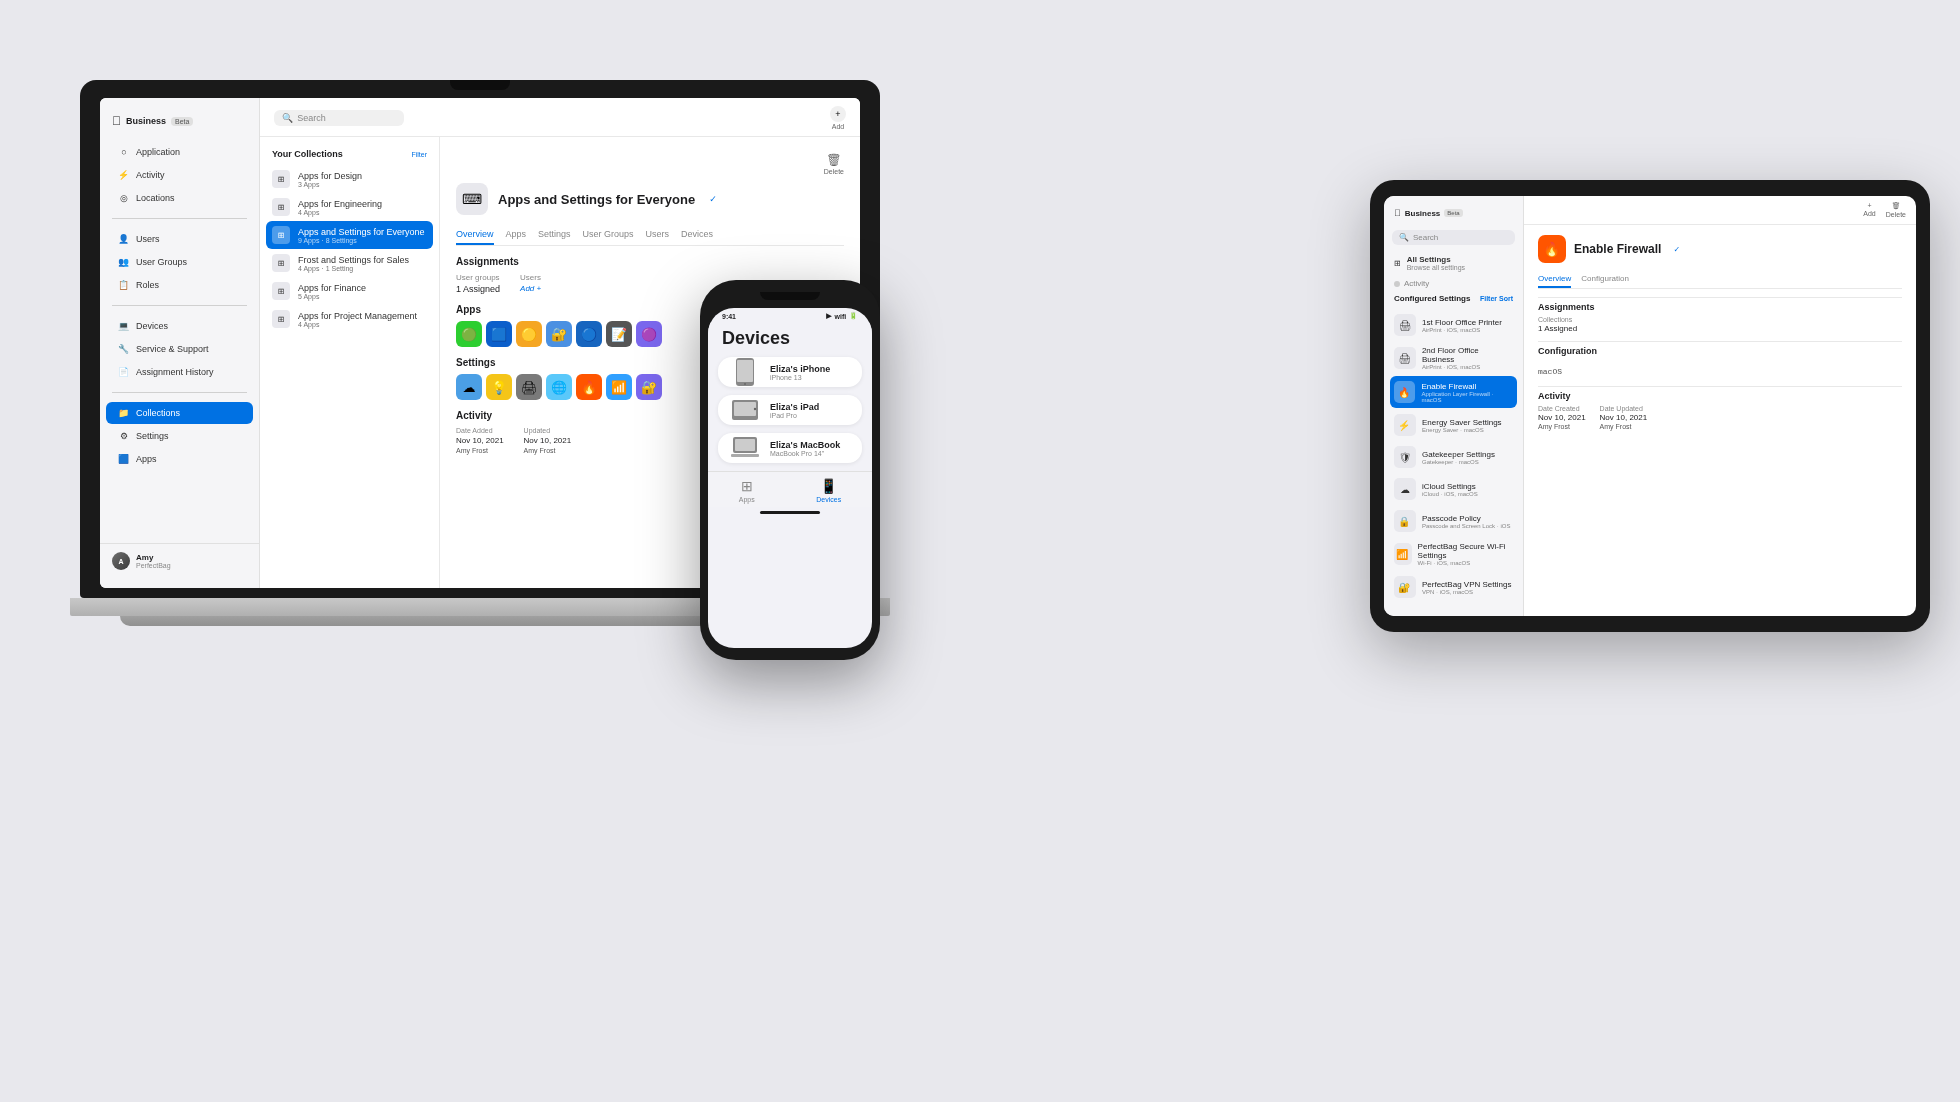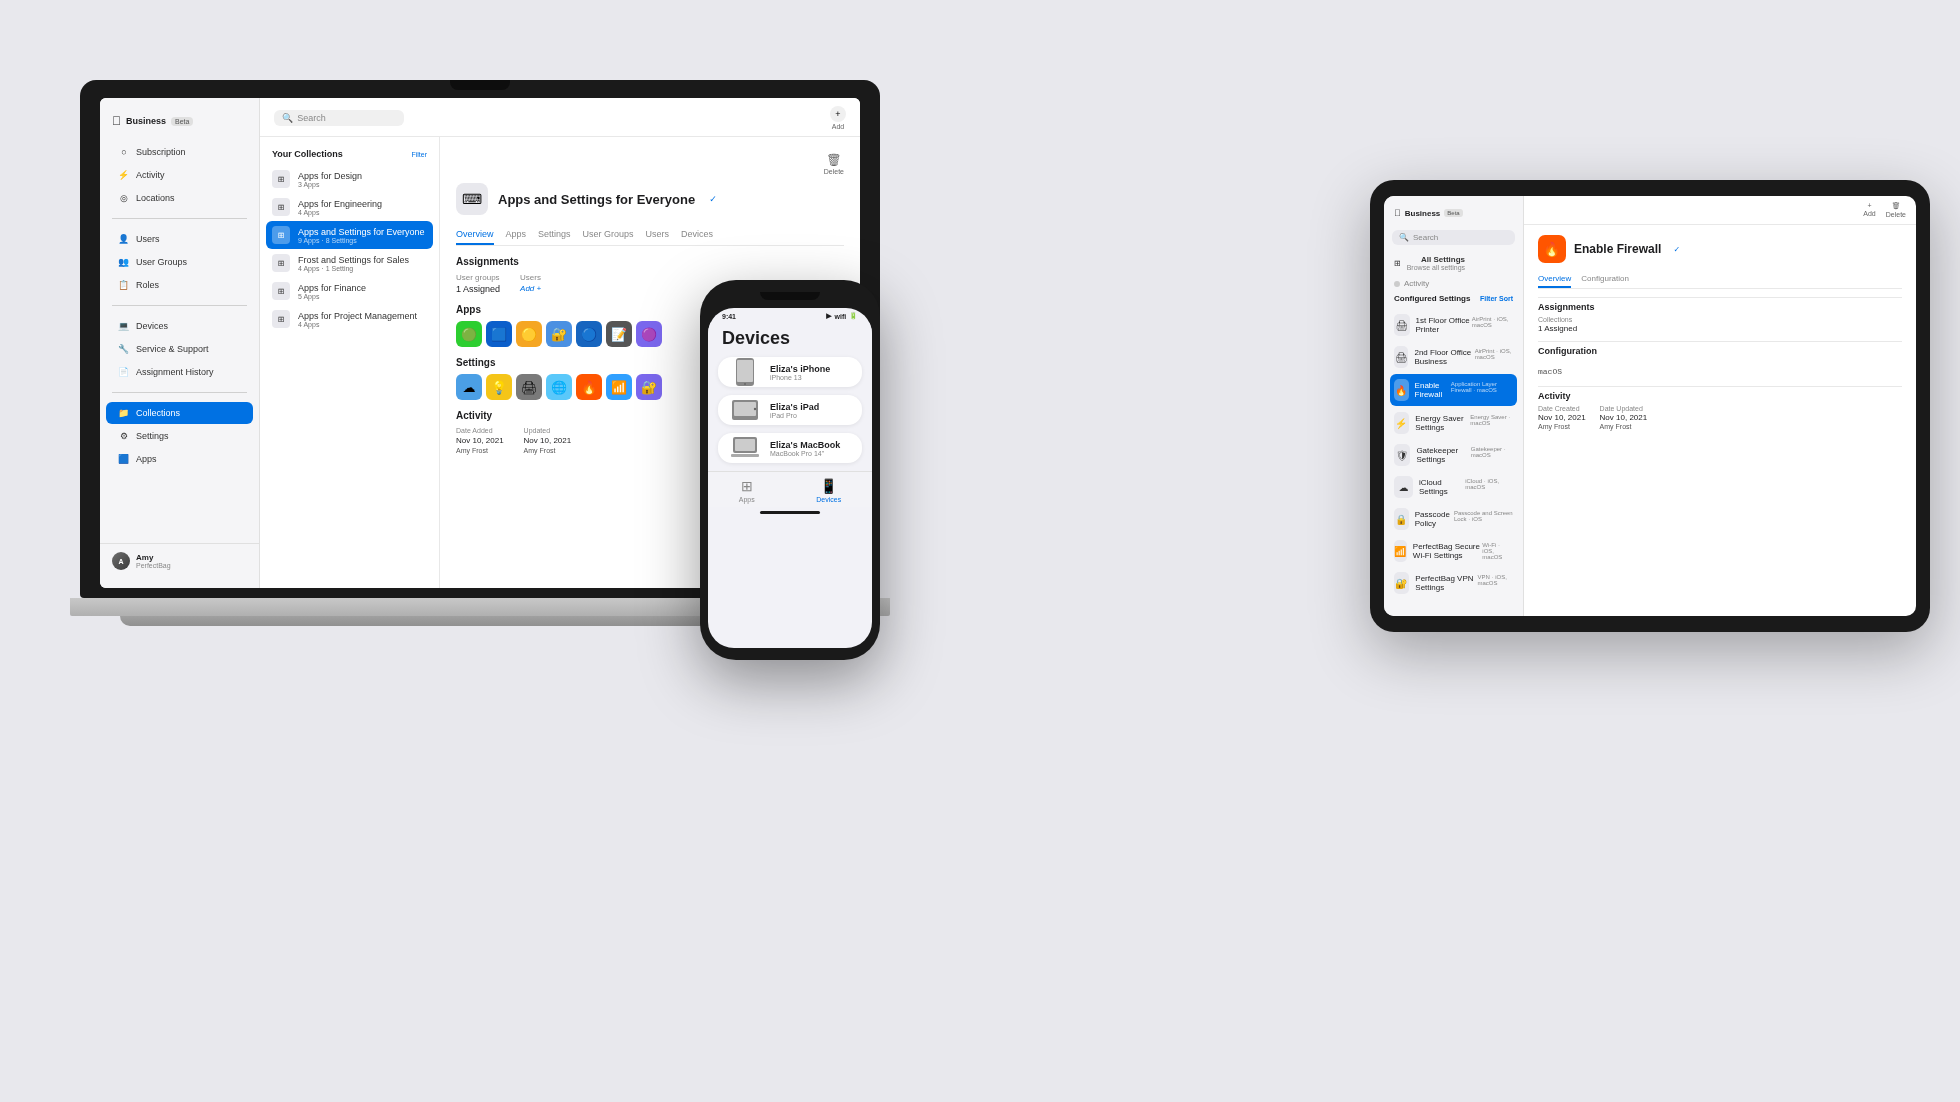--- a/index.html
+++ b/index.html
@@ -620,21 +620,21 @@
       display: flex;
       align-items: center;
       justify-content: center;
       font-size: 10px;
     }
 
     .settings-item.active-setting .settings-icon {
       background: #0071e3;
     }
 
-    .settings-item-info { display: flex; flex-direction: row; }
+    .settings-item-info { display: flex; flex-direction: column; }
     .settings-item-name { font-size: 8px; font-weight: 500; color: #1d1d1f; }
     .settings-item-sub { font-size: 6px; color: #888; }
 
     .tablet-main {
       flex: 1;
       display: flex;
       flex-direction: column;
       overflow: hidden;
     }
 
@@ -762,21 +762,21 @@
         <div class="sidebar">
           <div class="sidebar-logo">
             <span class="apple-logo"></span>
             <span class="business-text">Business</span>
             <span class="beta-badge">Beta</span>
           </div>
 
           <div class="sidebar-section">
             <div class="sidebar-item">
               <span class="icon">○</span>
-              <span>Subscription</span>
+              <span>Application</span>
             </div>
             <div class="sidebar-item">
               <span class="icon">⚡</span>
               <span>Activity</span>
             </div>
             <div class="sidebar-item">
               <span class="icon">◎</span>
               <span>Locations</span>
             </div>
           </div>
@@ -1093,21 +1093,21 @@
           <div class="tablet-search-row">
             <div class="tablet-search">
               <span>🔍</span>
               <span>Search</span>
             </div>
           </div>
 
           <div class="tablet-sidebar-item">
             <span>⊞</span>
             <div>
-              <div style="font-weight:600;text-align:right;">All Settings</div>
+              <div style="font-weight:600;">All Settings</div>
               <div style="font-size:7px;color:#888;">Browse all settings</div>
             </div>
           </div>
 
           <div style="display:flex;align-items:center;gap:4px;padding:4px 10px 2px;">
             <span style="width:6px;height:6px;border-radius:50%;background:#ccc;display:inline-block;"></span>
             <span style="font-size:8px;color:#888;">Activity</span>
           </div>
 
           <div class="configured-header">

